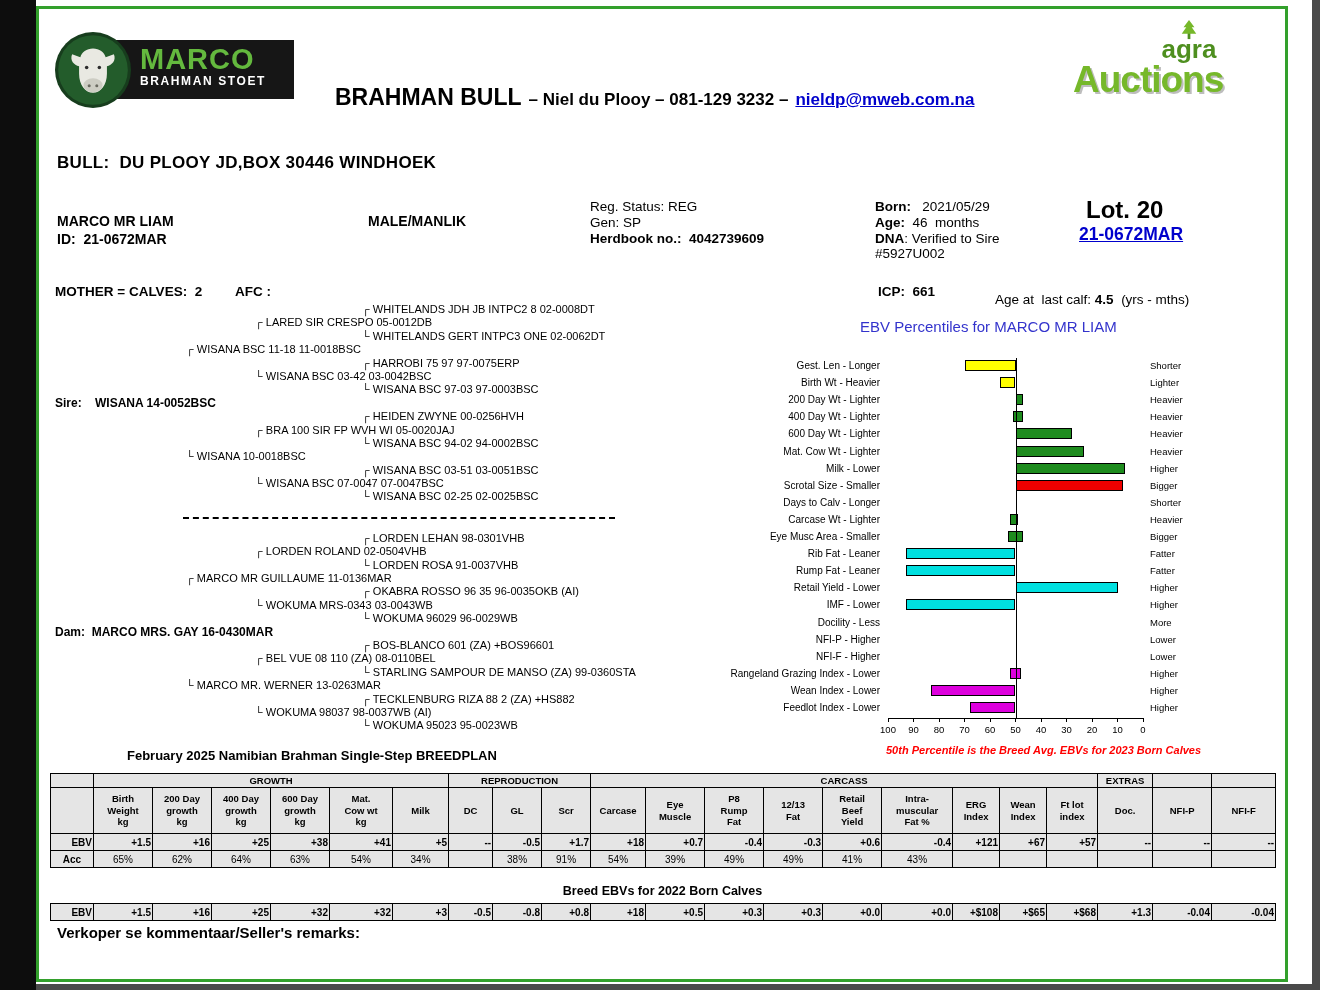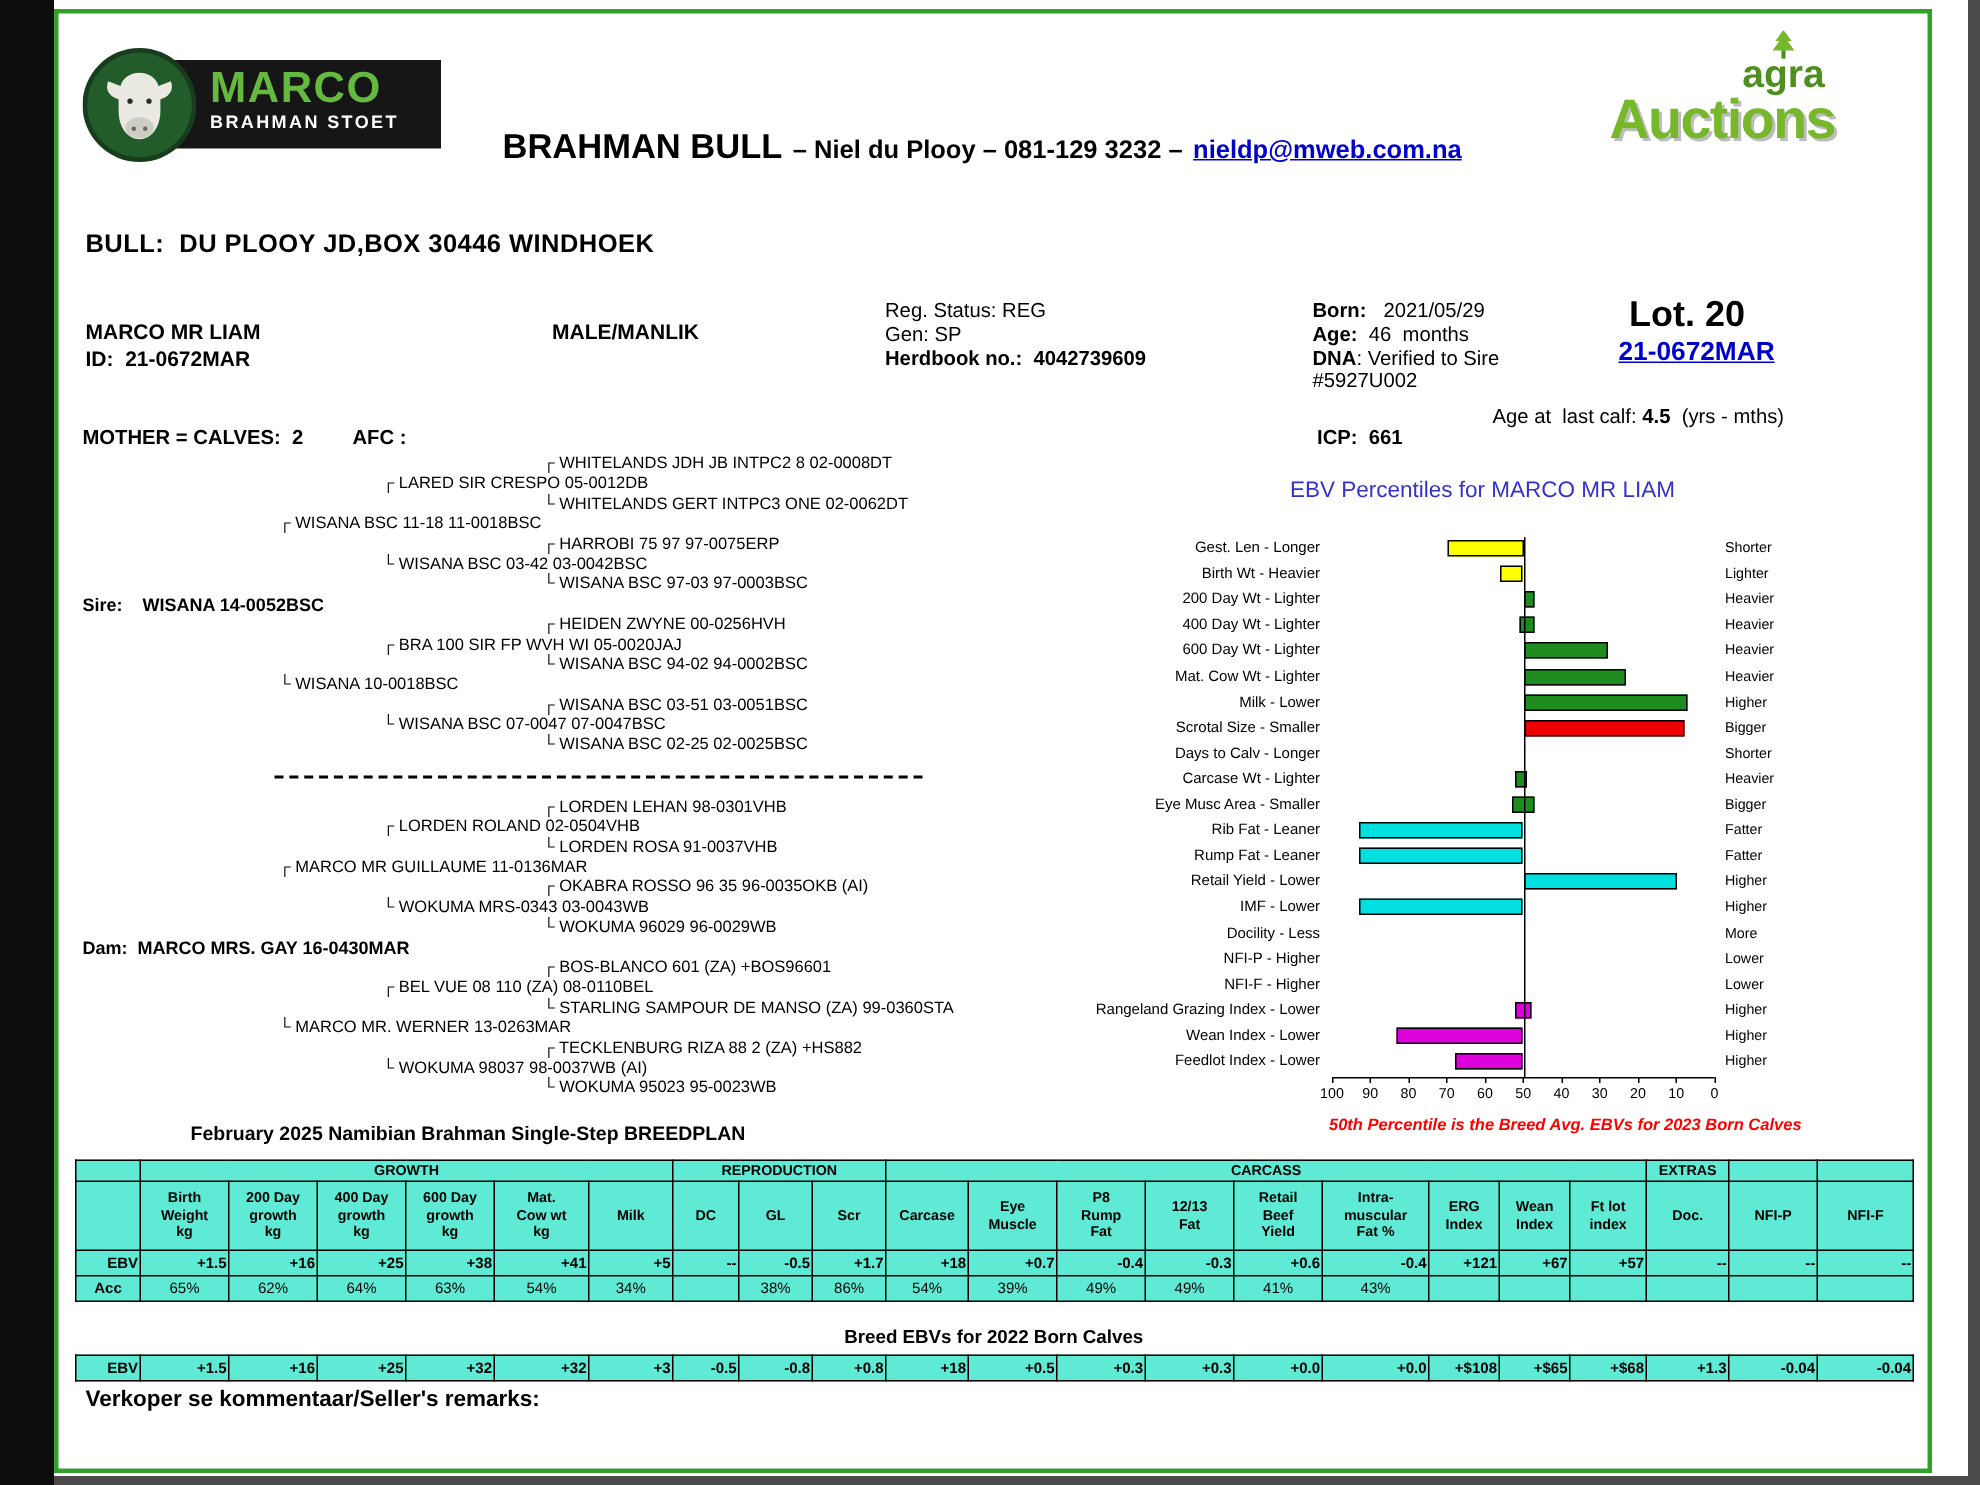--- a/index.html
+++ b/index.html
@@ -52,21 +52,21 @@
   .c-rlbl { position:absolute; left:1150px; font-size:9.5px; line-height:15px; white-space:nowrap; }
   .c-bar  { position:absolute; height:11px; border:1px solid #000; }
   .c-center { position:absolute; width:1px; background:#000; }
   .c-tick { position:absolute; width:1px; height:4px; background:#000; }
   .c-ticklbl { position:absolute; width:24px; text-align:center; font-size:9.5px; }
   .c-axis { position:absolute; height:1px; background:#000; }
   .chart-note { position:absolute; left:886px; top:744px; font-size:11px; font-weight:bold; font-style:italic; color:#ff0000; }
 
   
   .breedplan-title { position:absolute; left:127px; top:748px; font-size:13px; font-weight:bold; }
-  table.ebv { position:absolute; left:50px; border-collapse:collapse; table-layout:fixed; width:1225px; background:#5eead4; }
+  table.ebv { position:absolute; left:50px; border-collapse:collapse; table-layout:fixed; width:1225px; background:#e5e5e5; }
   #breedplan-table { top:773px; }
   #breed-avg-table { top:903px; }
   table.ebv td { border:1px solid #000; text-align:center; font-size:10px; padding:1px 1px; overflow:hidden; }
   tr.group-row td { height:13px; font-size:9.5px; font-weight:bold; }
   tr.head-row td { height:46px; font-size:9.5px; font-weight:bold; white-space:pre-line; vertical-align:middle; line-height:1.2; }
   tr.ebv-row td { height:17px; font-weight:bold;text-align:right; }
   tr.acc-row td { height:17px; }
   tr.acc-row td.rowlbl { font-weight:bold; }
   .breed-avg-title { position:absolute; left:50px; top:884px; width:1225px; text-align:center; font-size:12.5px; font-weight:bold; }
   .remarks { position:absolute; left:57px; top:924px; font-size:15px; font-weight:bold; }
@@ -126,21 +126,21 @@
 <div class="abs f13 keep-sp" style="left:875px; top:215px;"><span class="b">Age:</span><span>  </span><span>46  months</span></div>
 <div class="abs f13" style="left:875px; top:231px;"><span class="b">DNA</span><span>: Verified to Sire</span></div>
 <div class="abs f13" style="left:875px; top:246px;">#5927U002</div>
 
 <div class="lot-no">Lot. 20</div>
 <a class="lot-id">21-0672MAR</a>
 
 <div class="abs f13 b keep-sp" style="left:55px; top:284px;">MOTHER = CALVES:  2</div>
 <div class="abs f13 b" style="left:235px; top:284px;">AFC :</div>
 <div class="abs f13 b keep-sp" style="left:878px; top:284px;">ICP:  661</div>
-<div class="abs f13 keep-sp" style="left:995px; top:270px;"><span>Age at  last calf:</span><span> </span><span class="b">4.5</span><span>  </span><span>(yrs - mths)</span></div>
+<div class="abs f13 keep-sp" style="left:995px; top:292px;"><span>Age at  last calf:</span><span> </span><span class="b">4.5</span><span>  </span><span>(yrs - mths)</span></div>
 
 <div id="pedigree-lines">
     <div class="ped-line" style="padding-left: 307px;">┌ WHITELANDS JDH JB INTPC2 8 02-0008DT</div>
     <div class="ped-line" style="padding-left: 200px;">┌ LARED SIR CRESPO 05-0012DB</div>
     <div class="ped-line" style="padding-left: 307px;">└ WHITELANDS GERT INTPC3 ONE 02-0062DT</div>
     <div class="ped-line" style="padding-left: 131px;">┌ WISANA BSC 11-18 11-0018BSC</div>
     <div class="ped-line" style="padding-left: 307px;">┌ HARROBI 75 97 97-0075ERP</div>
     <div class="ped-line" style="padding-left: 200px;">└ WISANA BSC 03-42 03-0042BSC</div>
     <div class="ped-line" style="padding-left: 307px;">└ WISANA BSC 97-03 97-0003BSC</div>
     <div class="ped-line ped-label" style="padding-left: 0px;">Sire:    WISANA 14-0052BSC</div>
@@ -367,21 +367,21 @@
       <tr class="acc-row">
         <td class="rowlbl">Acc</td>
         <td>65%</td>
         <td>62%</td>
         <td>64%</td>
         <td>63%</td>
         <td>54%</td>
         <td>34%</td>
         <td></td>
         <td>38%</td>
-        <td>86%</td>
+        <td>91%</td>
         <td>54%</td>
         <td>39%</td>
         <td>49%</td>
         <td>49%</td>
         <td>41%</td>
         <td>43%</td>
         <td></td>
         <td></td>
         <td></td>
         <td></td>

